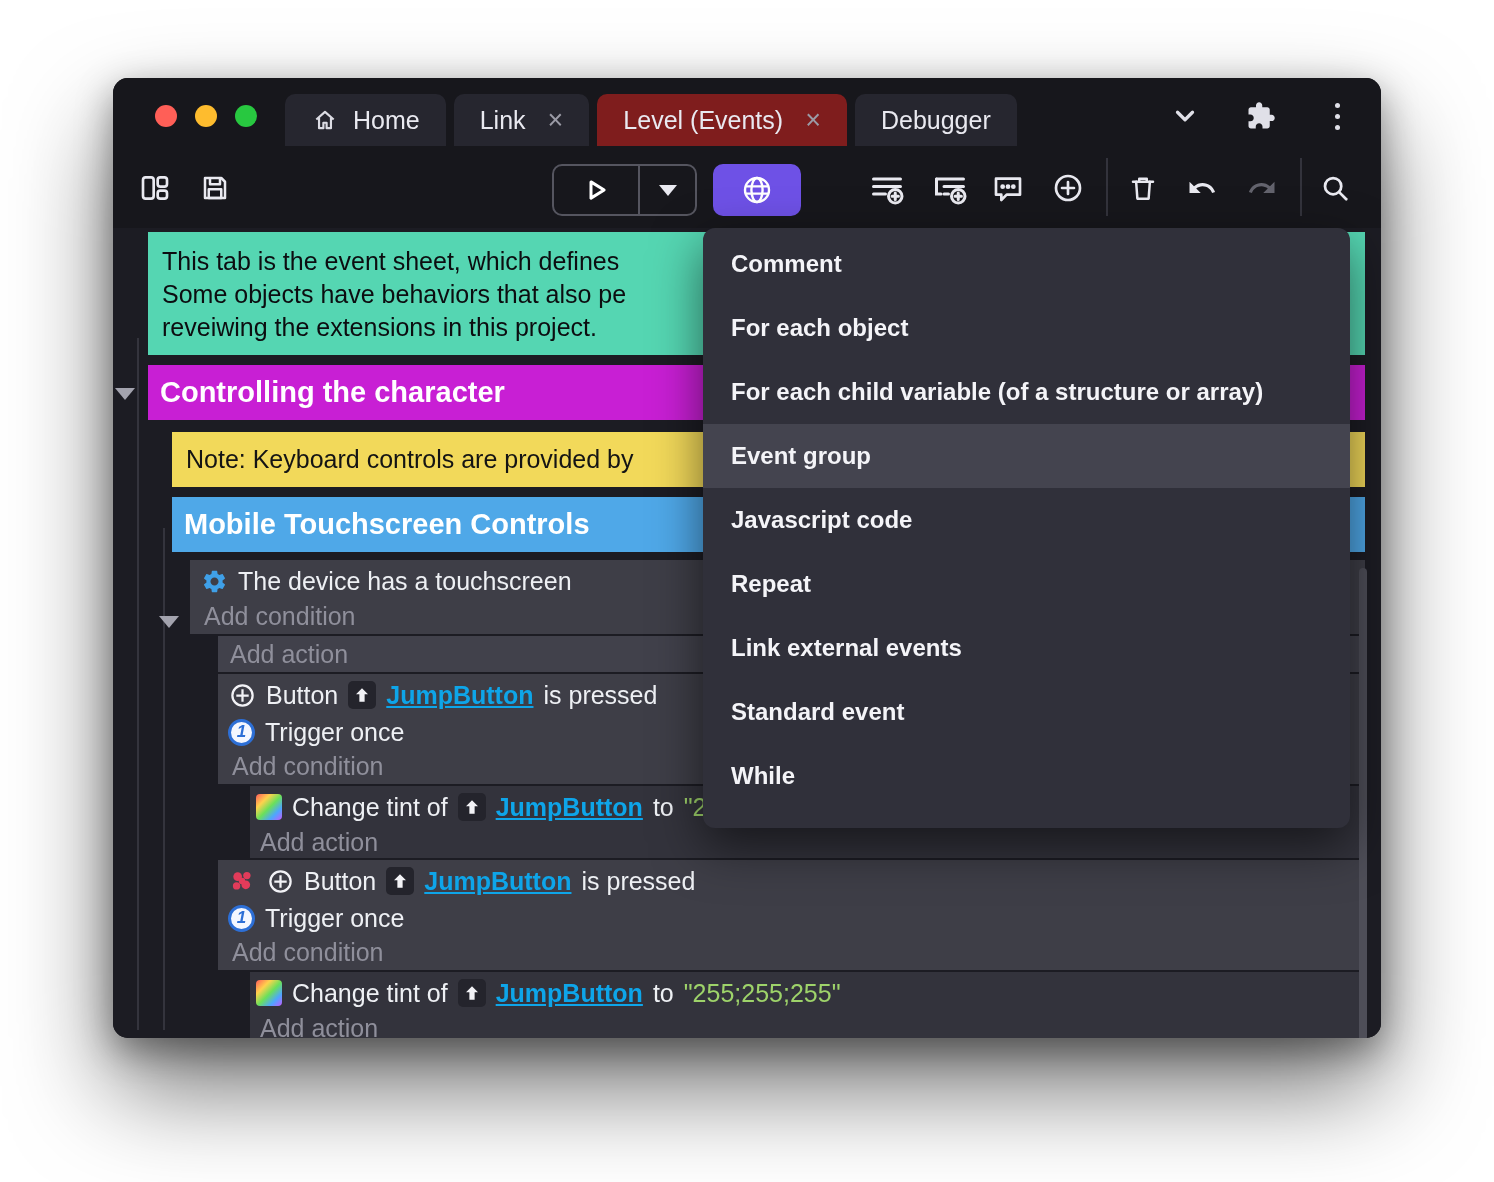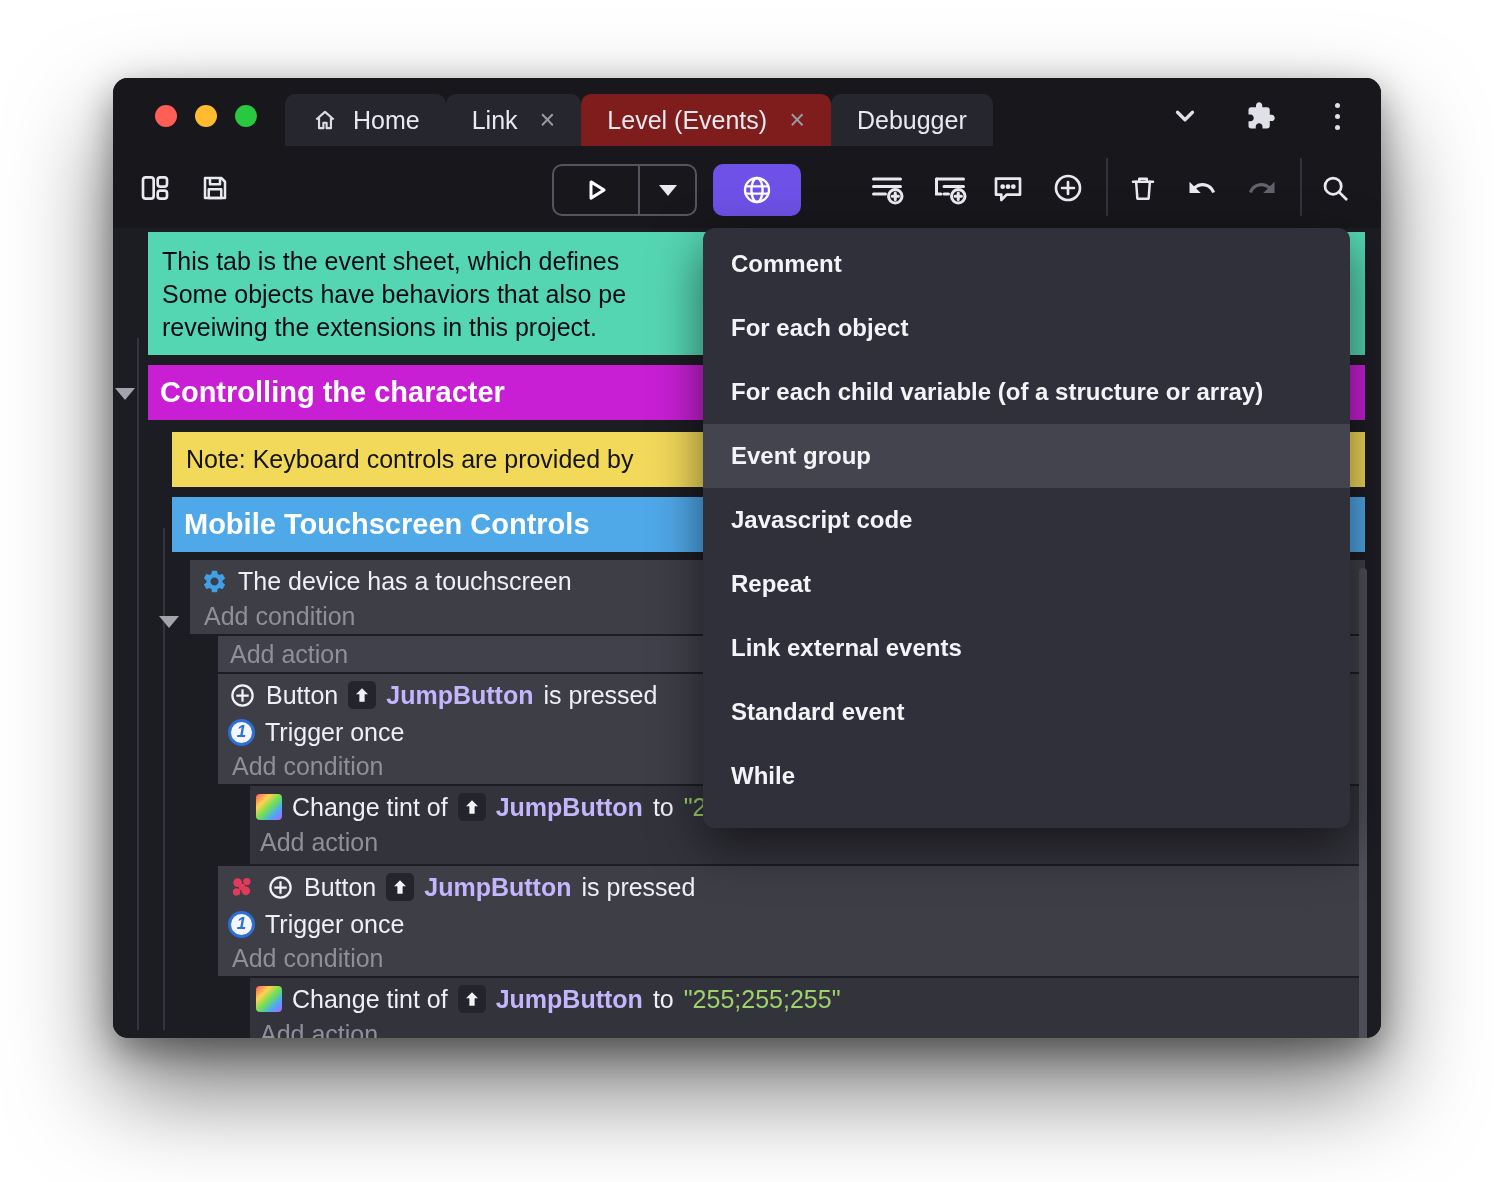--- a/index.html
+++ b/index.html
@@ -9,21 +9,21 @@
   .window { position:absolute; left:113px; top:78px; width:1268px; height:960px;
     background:#17171c; border-radius:15px; overflow:hidden;
     box-shadow:0 50px 100px rgba(0,0,0,.55), 0 12px 36px rgba(0,0,0,.38); }
 
   
   .titlebar { position:absolute; left:0; top:0; right:0; height:68px; background:#17171c; }
   .traffic { position:absolute; left:42px; top:27px; display:flex; gap:18px; }
   .light { width:22px; height:22px; border-radius:50%; }
   .light.red { background:#ff5f57; } .light.yellow { background:#febc2e; } .light.green { background:#28c840; }
 
-  .tabs { position:absolute; left:172px; bottom:0; display:flex; height:52px; align-items:flex-end; }
+  .tabs { position:absolute; left:172px; bottom:0; display:flex; gap:8px; height:52px; align-items:flex-end; }
   .tab { height:52px; display:flex; align-items:center; gap:14px; padding:0 26px;
     background:#26262f; border-radius:10px 10px 0 0; color:#e9e9f0; font-size:25px; white-space:nowrap; }
   .tab.active { background:#7f1d1d; }
   .tab .close { color:#9b9ba6; font-size:27px; margin-left:8px; line-height:1; }
 
   .tb-right { position:absolute; right:26px; top:20px; display:flex; gap:40px; align-items:center; height:36px; }
   .tb-ic { width:36px; height:36px; display:flex; align-items:center; justify-content:center; }
   .kebab { display:flex; flex-direction:column; gap:6px; align-items:center; }
   .kebab i { width:5px; height:5px; border-radius:50%; background:#e0e0e8; }
 
@@ -57,25 +57,25 @@
   .group.blue { background:#4fa8e8; margin:10px 0 0 24px; }
 
   .events { margin:8px 0 0 42px; }
   .eblock { background:#3e3e47; margin-bottom:2px; padding:2px 0 2px 10px; }
   .eblock.ind1 { margin-left:28px; }
   .eline { display:flex; align-items:center; gap:10px; min-height:38px; color:#eef0f4; font-size:25px; }
   .eline.trig { min-height:36px; }
   .addline { color:#8f8f9b; font-size:25px; min-height:32px; display:flex; align-items:center; padding-left:4px; }
   .addrow { background:#41414b; margin:0 0 2px 28px; min-height:36px; display:flex; align-items:center;
     padding-left:12px; color:#8f8f9b; font-size:25px; }
-  .actionblock { background:#33333c; margin:0 0 2px 60px; padding:2px 0 6px 6px; }
+  .actionblock { background:#33333c; margin:0 0 2px 60px; padding:2px 0 0 6px; }
 
   .obj-badge { width:28px; height:28px; background:#24242c; border-radius:5px; flex:0 0 auto;
     display:inline-flex; align-items:center; justify-content:center; }
-  .obj-name { color:#c4b5fd; font-weight:bold; }
+  .obj-name { color:#0ea5e9; font-weight:bold;text-decoration:underline; }
   .val { color:#9ed36a; }
   .trigger-icon { width:27px; height:27px; border-radius:50%; background:#f4f7ff; border:3px solid #2d6fd6;
     color:#2d6fd6; font-size:17px; font-weight:bold; font-style:italic; flex:0 0 auto;
     display:inline-flex; align-items:center; justify-content:center; }
   .tint-icon { width:26px; height:26px; border-radius:4px; flex:0 0 auto;
     background:linear-gradient(135deg,#ff5a5a 0%,#ffd24d 28%,#6be05a 52%,#4da6ff 76%,#c45aff 100%); }
   .iconbox { width:28px; height:28px; display:inline-flex; align-items:center; justify-content:center; flex:0 0 auto; }
 
   .vscroll { position:absolute; right:14px; top:0; bottom:0; width:8px; }
   .vscroll .thumb { position:absolute; top:340px; height:540px; width:8px; background:#4e4e58; border-radius:4px; }

